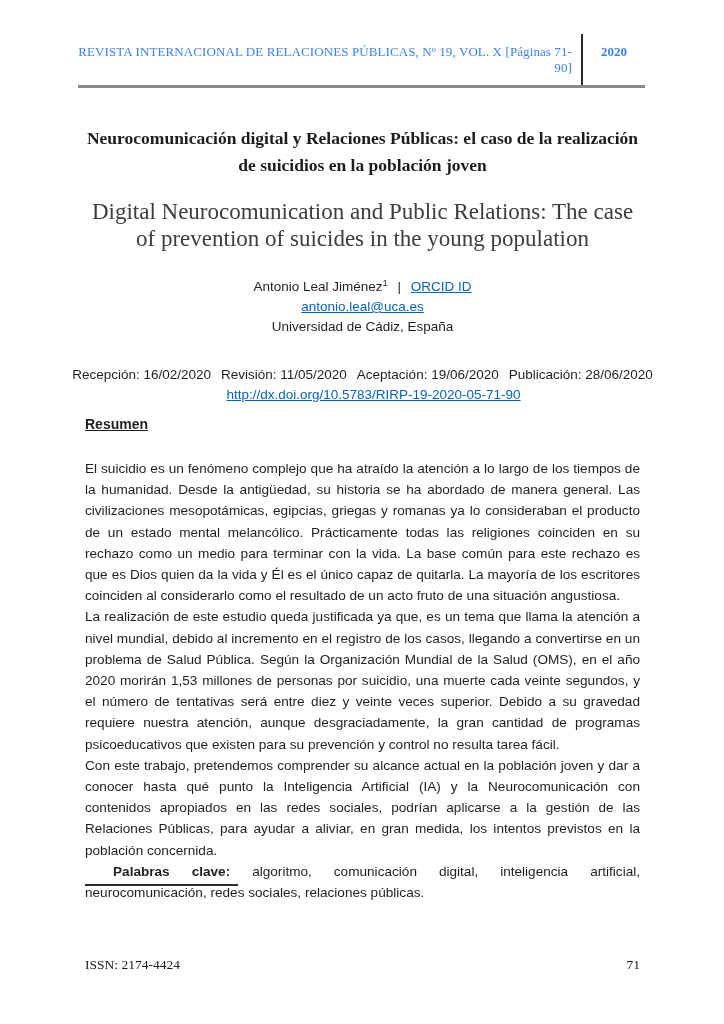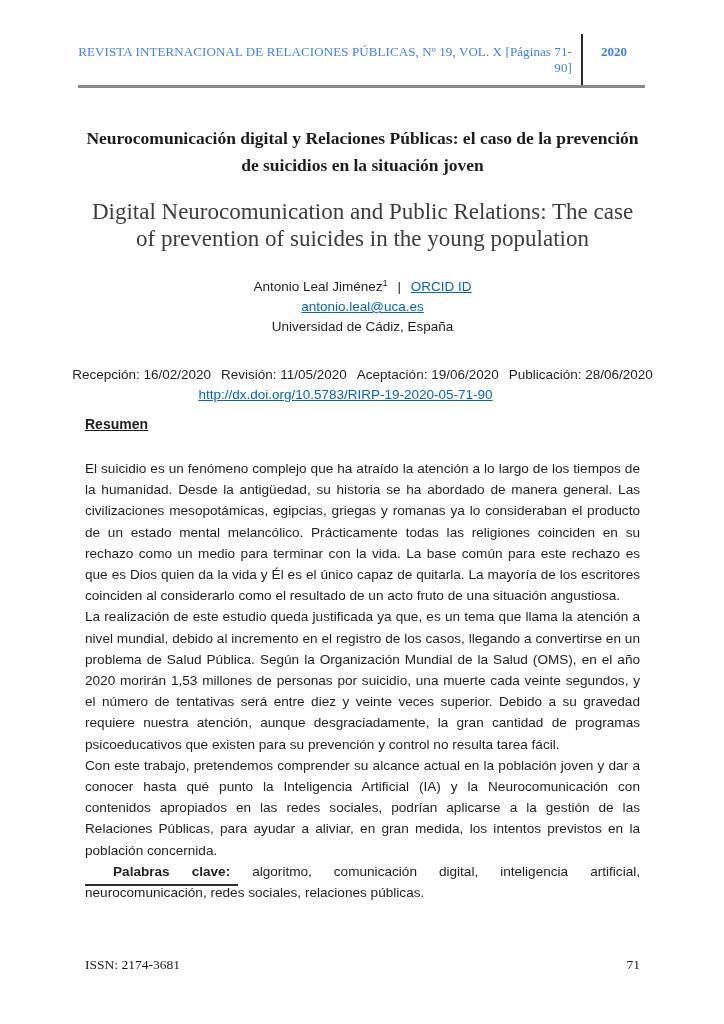--- a/index.html
+++ b/index.html
@@ -93,21 +93,21 @@
     width: 595px;
     text-align: center;
     font-size: 13.5px;
     color: #1f1f1f;
     white-space: nowrap;
   }
   .dates-line span { margin: 0 5px; }
   .doi-line {
     position: absolute;
     top: 387px;
-    left: 68px;
+    left: 96px;
     width: 555px;
     text-align: center;
     font-size: 13.5px;
   }
   
   .abstract-heading {
     position: absolute;
     top: 416px;
     left: 85px;
     width: 555px;
@@ -166,21 +166,21 @@
 <body>
 
 <div class="page">
 
   <div class="header">
     <div class="journal-line">REVISTA INTERNACIONAL DE RELACIONES PÚBLICAS, Nº 19, VOL. X [Páginas 71-90]</div>
     <div class="divider"></div>
     <div class="year">2020</div>
   </div>
 
-  <h1 class="title-es">Neurocomunicación digital y Relaciones Públicas: el caso de la prevención de suicidios en la situación joven</h1>
+  <h1 class="title-es">Neurocomunicación digital y Relaciones Públicas: el caso de la realización de suicidios en la población joven</h1>
   <h2 class="title-en">Digital Neurocomunication and Public Relations: The case of prevention of suicides in the young population</h2>
 
   <div class="author-block">
     <div>
       <span>Antonio Leal Jiménez</span><sup>1</sup>
       <span class="sep">|</span>
       <a class="link">ORCID ID</a>
     </div>
     <div>
       <a class="link">antonio.leal@uca.es</a>
@@ -201,17 +201,17 @@
     <p>La realización de este estudio queda justificada ya que, es un tema que llama la atención a nivel mundial, debido al incremento en el registro de los casos, llegando a convertirse en un problema de Salud Pública. Según la Organización Mundial de la Salud (OMS), en el año 2020 morirán 1,53 millones de personas por suicidio, una muerte cada veinte segundos, y el número de tentativas será entre diez y veinte veces superior. Debido a su gravedad requiere nuestra atención, aunque desgraciadamente, la gran cantidad de programas psicoeducativos que existen para su prevención y control no resulta tarea fácil.</p>
     <p>Con este trabajo, pretendemos comprender su alcance actual en la población joven y dar a conocer hasta qué punto la Inteligencia Artificial (IA) y la Neurocomunicación con contenidos apropiados en las redes sociales, podrían aplicarse a la gestión de las Relaciones Públicas, para ayudar a aliviar, en gran medida, los  intentos previstos en la población concernida.</p>
     <p class="keywords"><span class="kw-label">Palabras clave:</span><span> algoritmo, comunicación digital, inteligencia artificial, neurocomunicación, redes sociales, relaciones públicas.</span></p>
   </div>
 
   <div class="footnote">
     <div class="fn-rule"></div>
   </div>
 
   <div class="footer">
-    <span>ISSN: 2174-3681</span>
+    <span>ISSN: 2174-4424</span>
     <span>71</span>
   </div>
 
 </div>
 
 </body></html>

